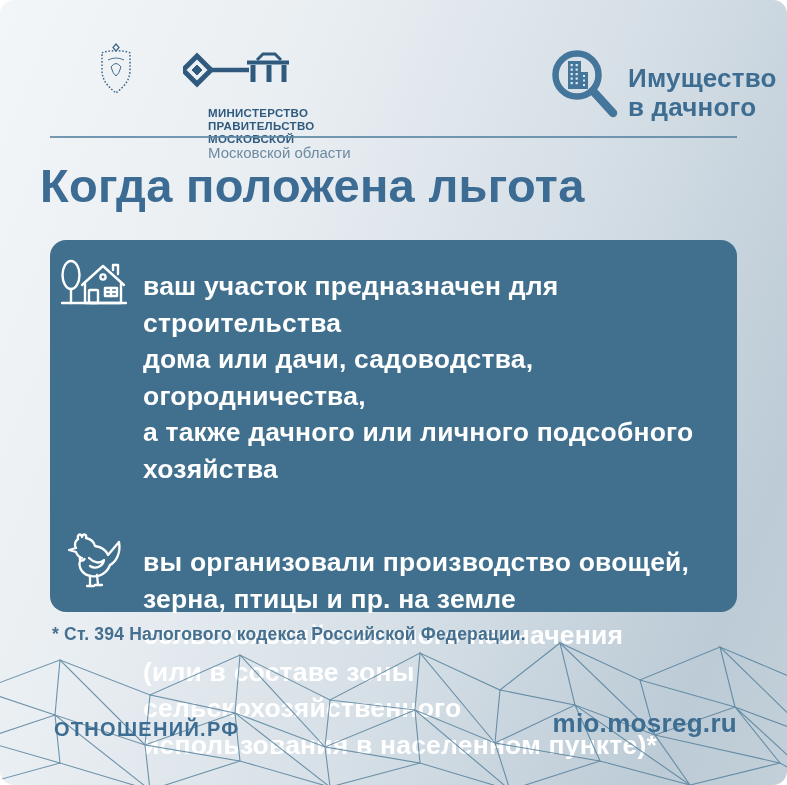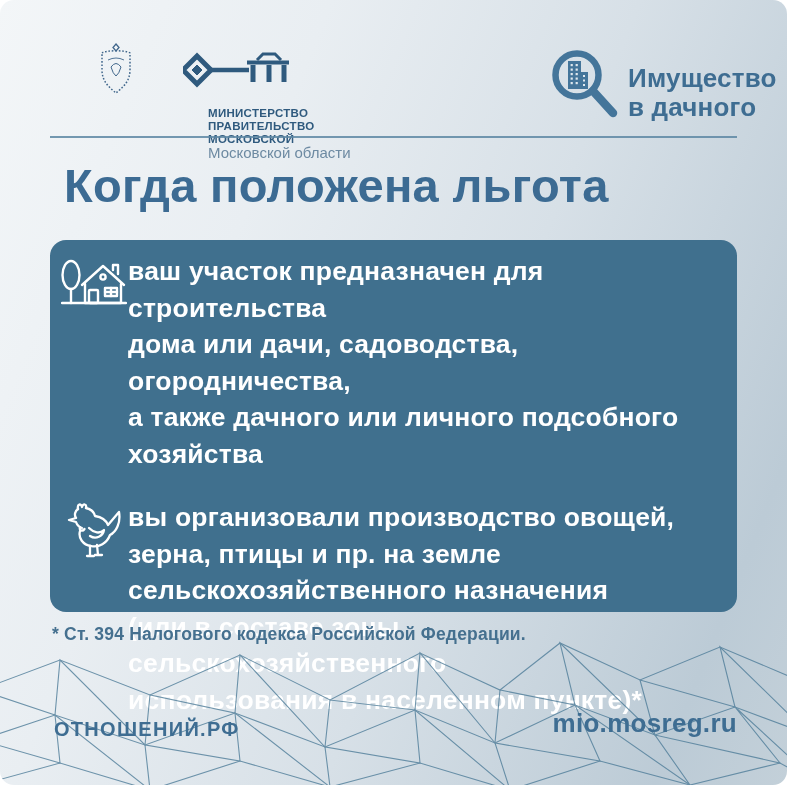--- a/index.html
+++ b/index.html
@@ -19,30 +19,30 @@
   .ministry-block{position:absolute;left:183px;top:52px;}
   .ministry-text{margin-left:25px;margin-top:19px;color:#2f5a7e;}
   .ministry-line{font-weight:bold;font-size:11.5px;line-height:13px;letter-spacing:.3px;}
   .ministry-sub{font-size:15px;line-height:13px;color:#6d8aa2;font-weight:normal;}
   .program-block{position:absolute;left:550px;top:48px;display:flex;align-items:flex-end;}
   .program-text{margin-left:10px;margin-top:8px;font-weight:bold;font-size:26px;
                 line-height:29px;color:#3e6d92;letter-spacing:.2px;}
   .header-divider{position:absolute;left:50px;top:136px;width:687px;height:2px;
                   background:#5d87a3;opacity:.85;}
   
-  .title{position:absolute;left:64px;top:158px;margin:0;
+  .title{position:absolute;left:40px;top:158px;margin:0;
          font-size:47px;font-weight:bold;color:#3c6b93;letter-spacing:.3px;}
   
   .card{position:absolute;left:50px;top:240px;width:687px;height:372px;
         box-sizing:border-box;border-radius:16px;background:#40708e;
         padding:13px 18px 0 10px;}
   .card-row{display:flex;align-items:flex-start;}
   .card-row + .card-row{margin-top:27px;}
   .icon-box{flex:0 0 68px;display:flex;justify-content:center;}
-  .card-text{margin:0;white-space:pre-line;color:#ffffff;
+  .card-text{margin:15px;white-space:pre-line;color:#ffffff;
              font-size:26.5px;line-height:36.5px;font-weight:600;letter-spacing:.2px;}
   
   .footnote{position:absolute;left:52px;top:624px;margin:0;
             font-size:17.5px;font-weight:bold;color:#45708f;letter-spacing:.2px;}
   
   .mesh{position:absolute;left:0;bottom:0;width:787px;height:150px;}
   .footer-left{position:absolute;left:54px;top:718px;
                font-size:20px;font-weight:bold;color:#3e6d92;letter-spacing:1.3px;}
   .footer-right{position:absolute;right:50px;top:708px;
                 font-size:26px;font-weight:bold;color:#3e6d92;letter-spacing:.3px;}

